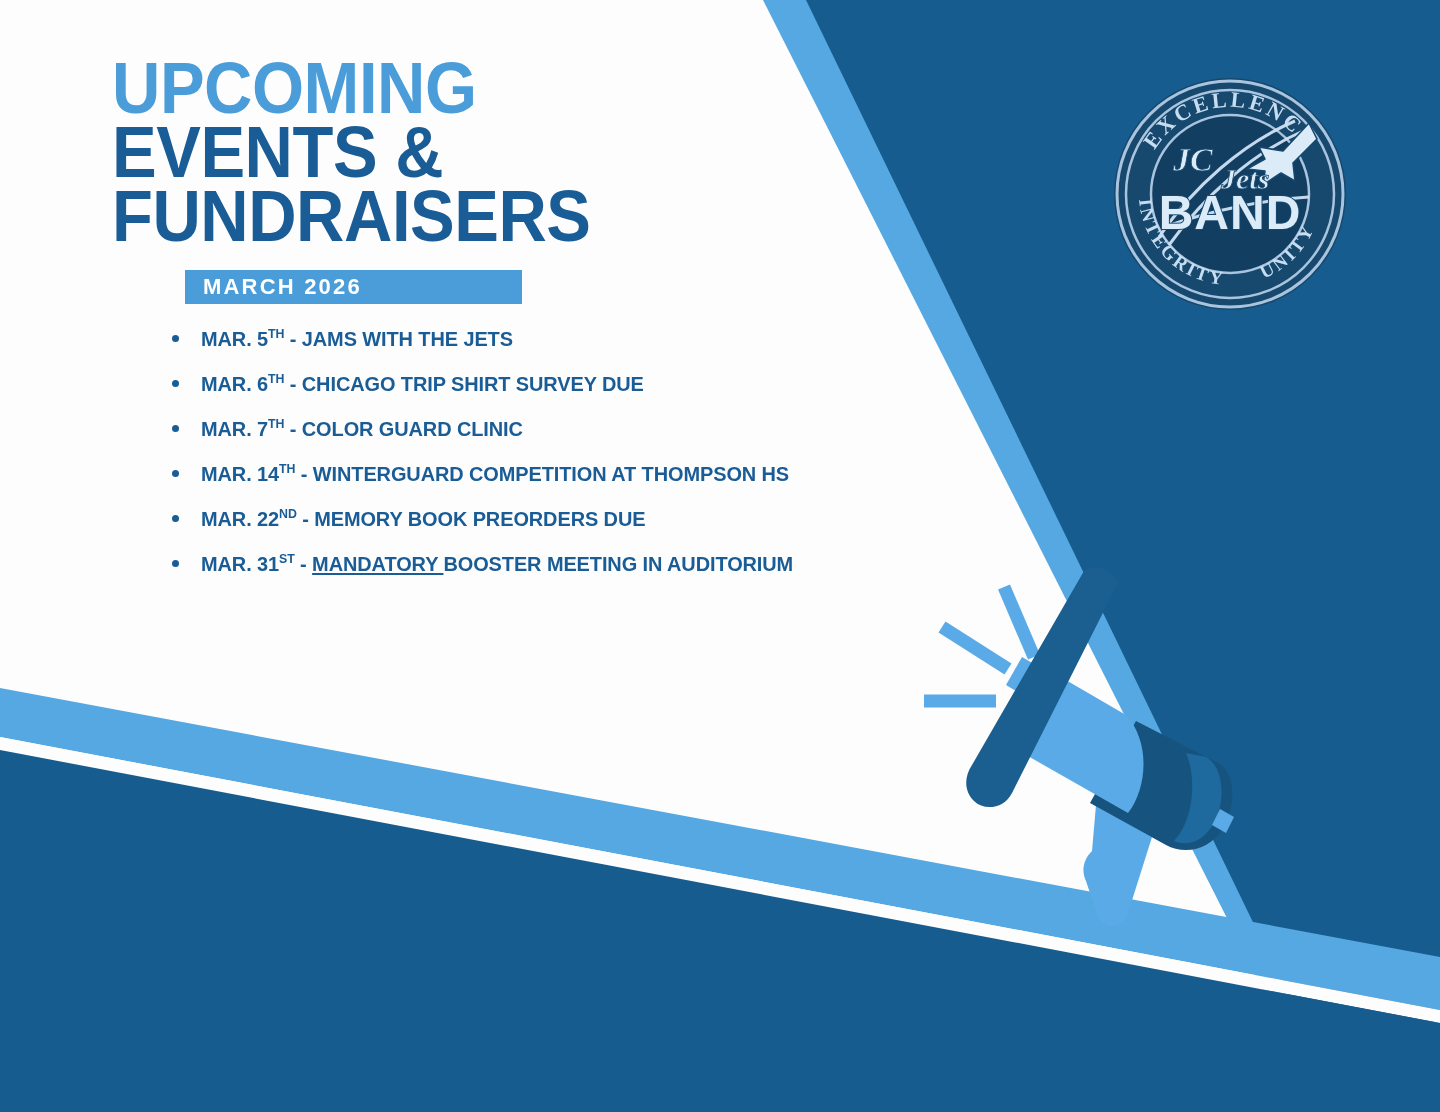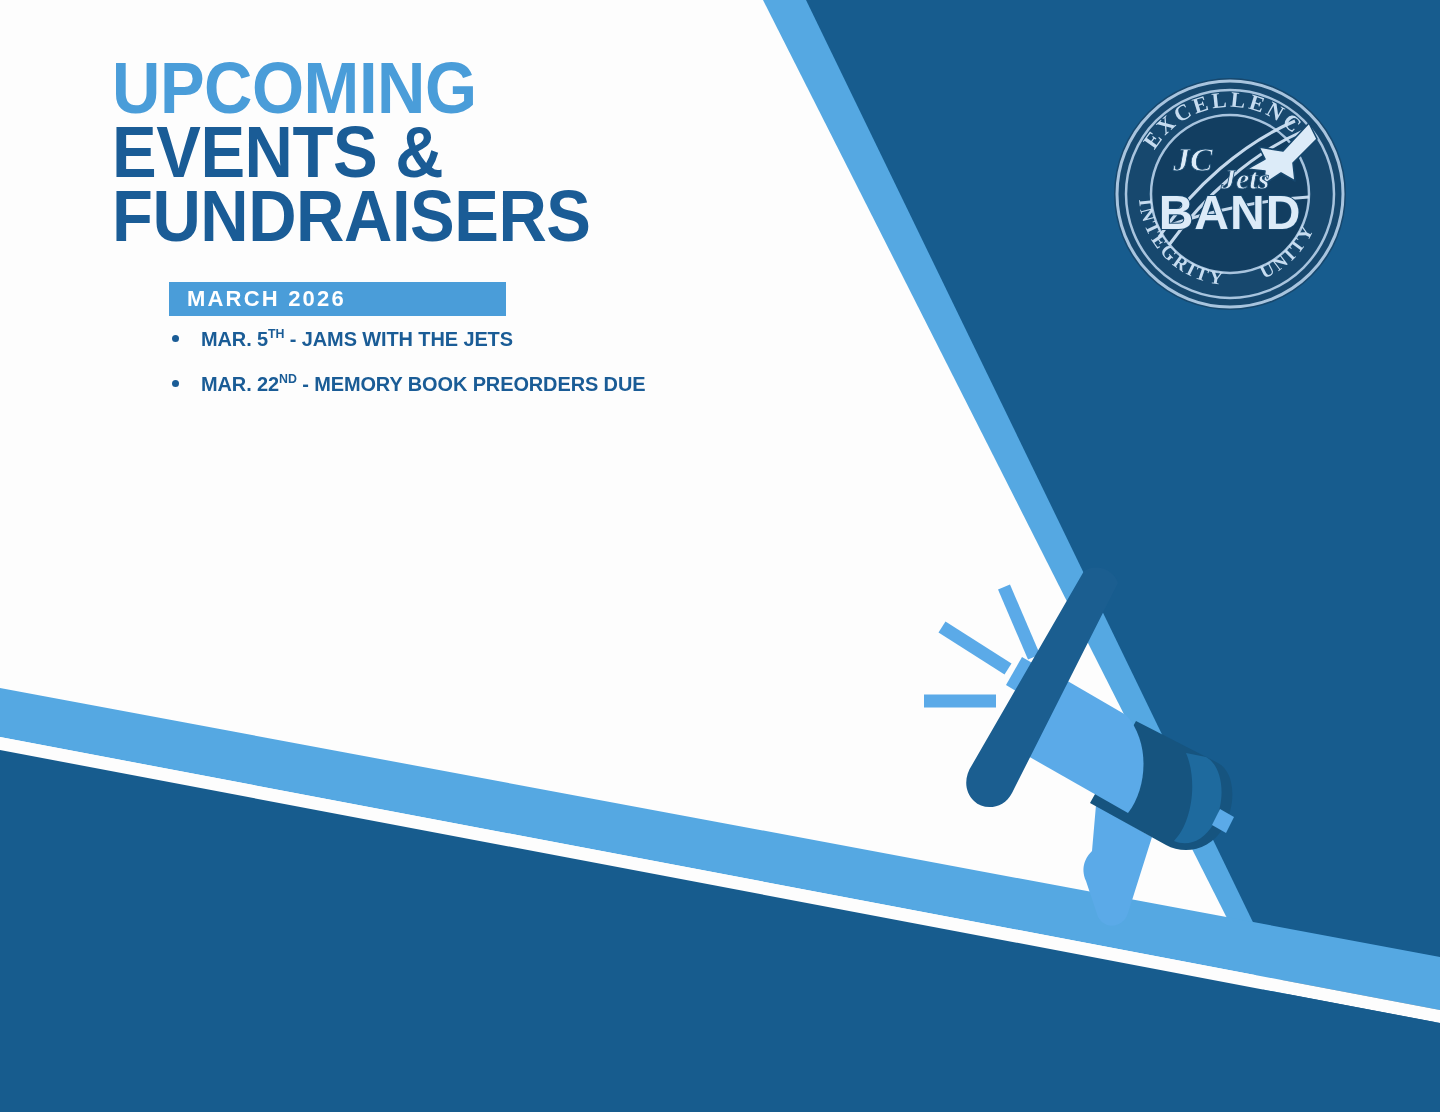--- a/index.html
+++ b/index.html
@@ -58,28 +58,27 @@
     margin-top: 2px;
   }
   .hl-3 {
     font-size: 72px;
     color: #1A5C96;
     margin-top: 2px;
   }
 
   .month-bar {
     position: absolute;
-    left: 169px;
+    left: 185px;
     top: 270px;
     width: 337px;
     height: 34px;
     background: #4A9DD9;
     display: flex;
     align-items: center;
-    margin-top: 12px;
   }
   .month-bar-text {
     color: #FFFFFF;
     font-family: "Liberation Sans", sans-serif;
     font-weight: bold;
     font-size: 22px;
     letter-spacing: 2.2px;
     padding-left: 18px;
     white-space: nowrap;
   }
@@ -182,21 +181,37 @@
     <span class="month-bar-text">MARCH 2026</span>
   </div>
 
   <ul class="event-list" id="event-list">
       <li class="event-item">
         <span class="event-bullet"></span>
         <span class="event-text"><span>MAR. 5</span><sup>TH</sup><span> - </span><span>JAMS WITH THE JETS</span></span>
       </li>
       <li class="event-item">
         <span class="event-bullet"></span>
+        <span class="event-text"><span>MAR. 6</span><sup>TH</sup><span> - </span><span>CHICAGO TRIP SHIRT SURVEY DUE</span></span>
+      </li>
+      <li class="event-item">
+        <span class="event-bullet"></span>
+        <span class="event-text"><span>MAR. 7</span><sup>TH</sup><span> - </span><span>COLOR GUARD CLINIC</span></span>
+      </li>
+      <li class="event-item">
+        <span class="event-bullet"></span>
+        <span class="event-text"><span>MAR. 14</span><sup>TH</sup><span> - </span><span>WINTERGUARD COMPETITION AT THOMPSON HS</span></span>
+      </li>
+      <li class="event-item">
+        <span class="event-bullet"></span>
         <span class="event-text"><span>MAR. 22</span><sup>ND</sup><span> - </span><span>MEMORY BOOK PREORDERS DUE</span></span>
+      </li>
+      <li class="event-item">
+        <span class="event-bullet"></span>
+        <span class="event-text"><span>MAR. 31</span><sup>ST</sup><span> - </span><u>MANDATORY </u><span>BOOSTER MEETING IN AUDITORIUM</span></span>
       </li>
     </ul>
 
   <svg class="logo" viewBox="0 0 234 234" xmlns="http://www.w3.org/2000/svg">
     <defs>
       <path id="arcTop" d="M 30 117 A 87 87 0 0 1 204 117"></path>
       <path id="arcBotL" d="M 26 117 A 91 91 0 0 0 117 208"></path>
       <path id="arcBotR" d="M 117 208 A 91 91 0 0 0 208 117"></path>
     </defs>
     <circle cx="117" cy="117" r="116" fill="#17486E"></circle>

